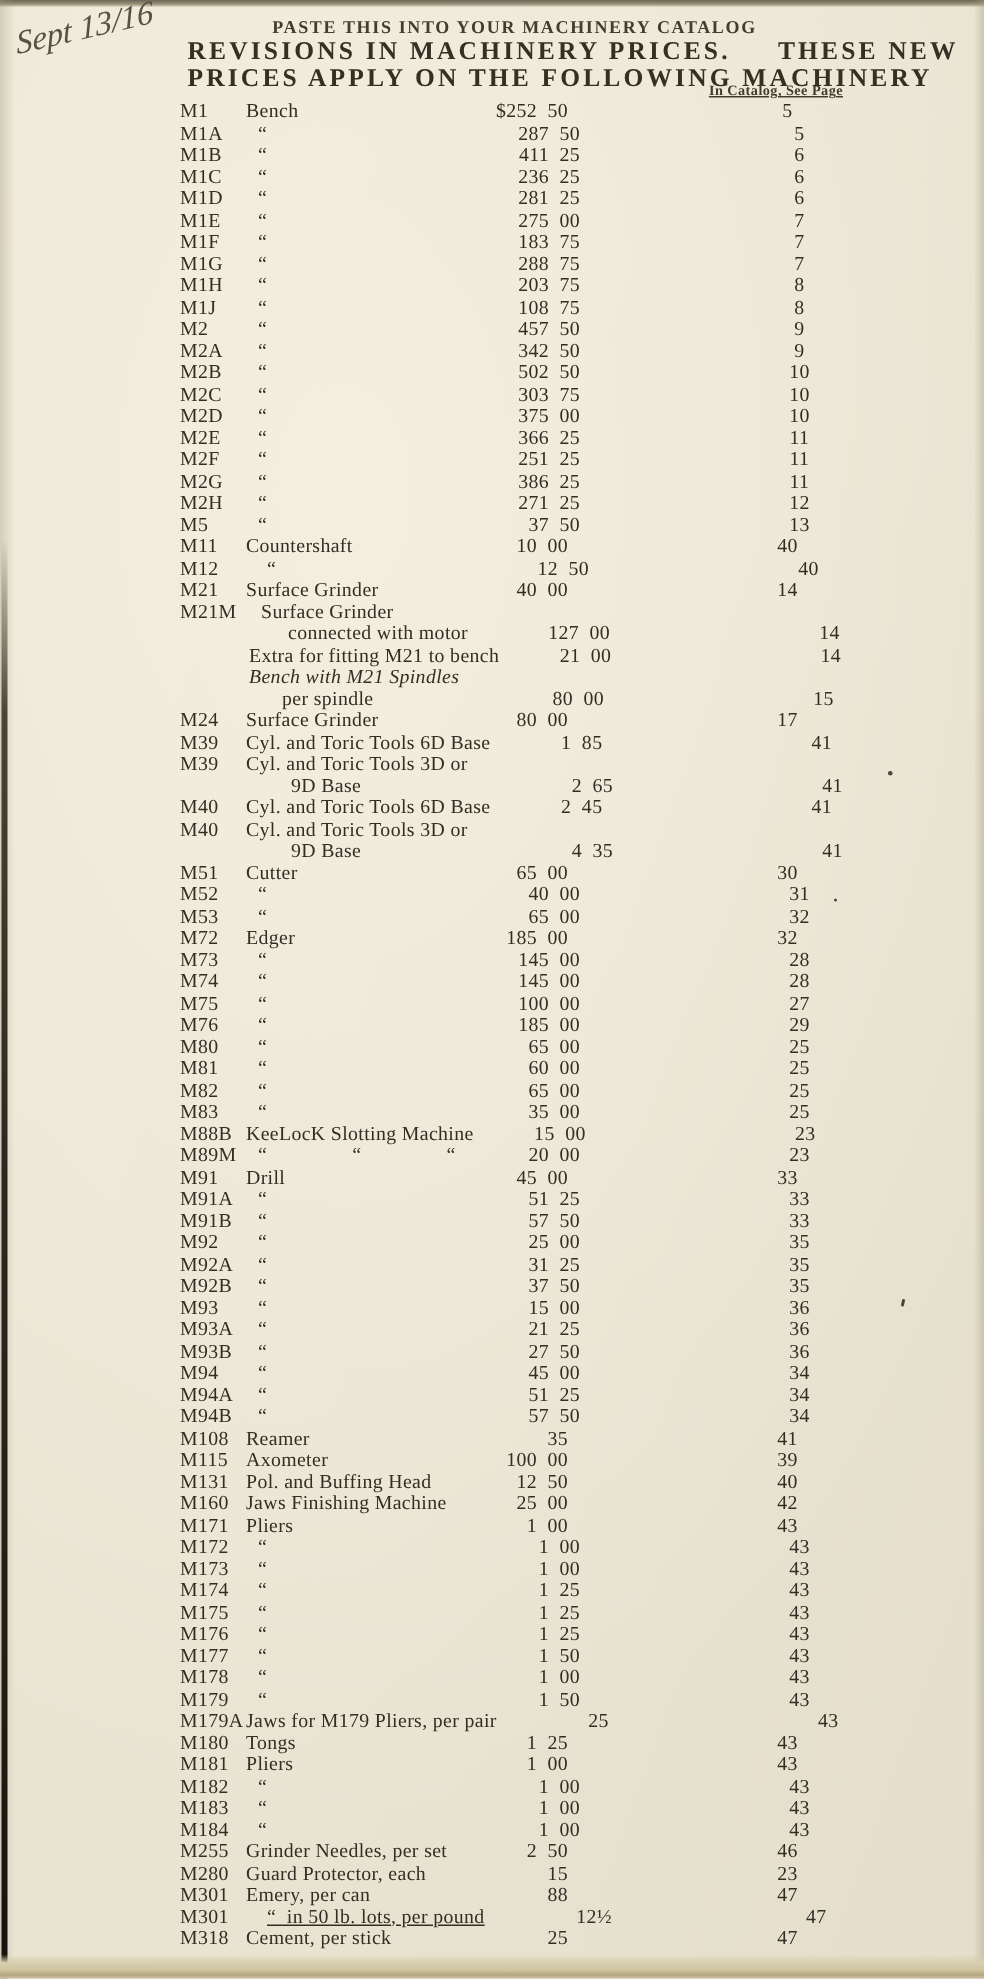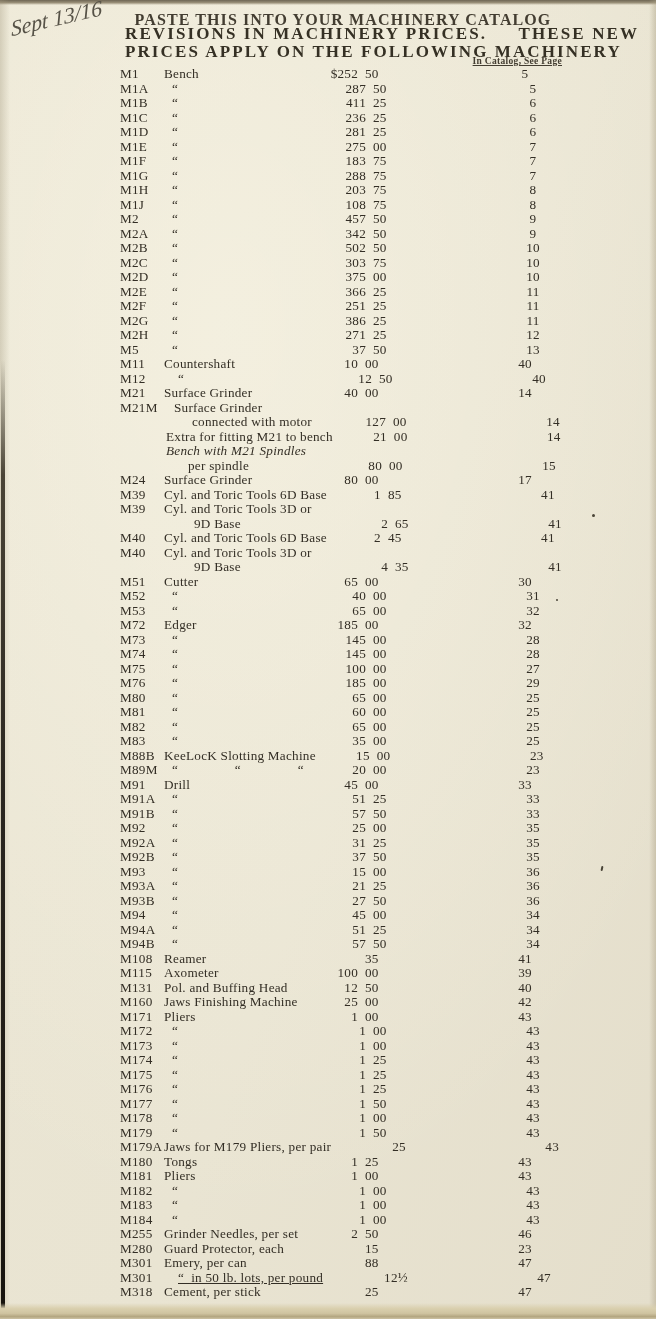--- a/index.html
+++ b/index.html
@@ -27,21 +27,21 @@
     position:absolute; top:16px; left:10px;
     font-style:italic; font-size:22px; letter-spacing:0px;
     color:#565247;
     transform:rotate(-13deg) skewX(-9deg);
     transform-origin:left top;
     white-space:pre;
   }
   .paste-line {
     position:absolute; top:11px; left:0; right:0;
     padding-left:30px; text-align:center;
-    font-size:16px; font-weight:bold; letter-spacing:1.1px;
+    font-size:12px; font-weight:bold; letter-spacing:1.1px;
     color:#433d31; white-space:pre;
   }
   .title-line { position:absolute; left:125px; font-size:17px; font-weight:bold;
     letter-spacing:2.1px; color:#353024; white-space:pre; }
   .title-1 { top:24px; }
   .title-2 { top:42px; }
   .page-col-label { position:absolute; top:56px; right:94px;
     font-size:9.5px; font-weight:bold; letter-spacing:0.3px; color:#433d31;text-decoration:underline; }
 
   .price-table { position:absolute; top:67px; left:0; width:656px; }

